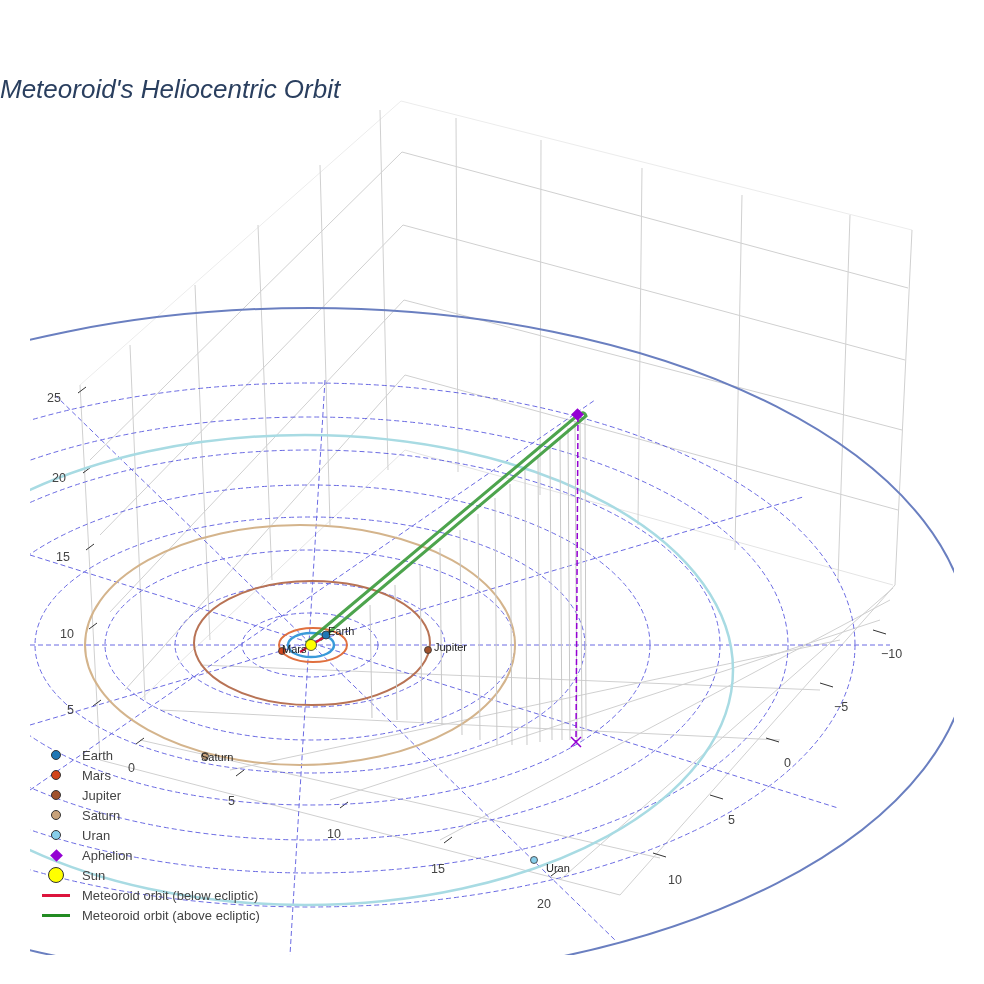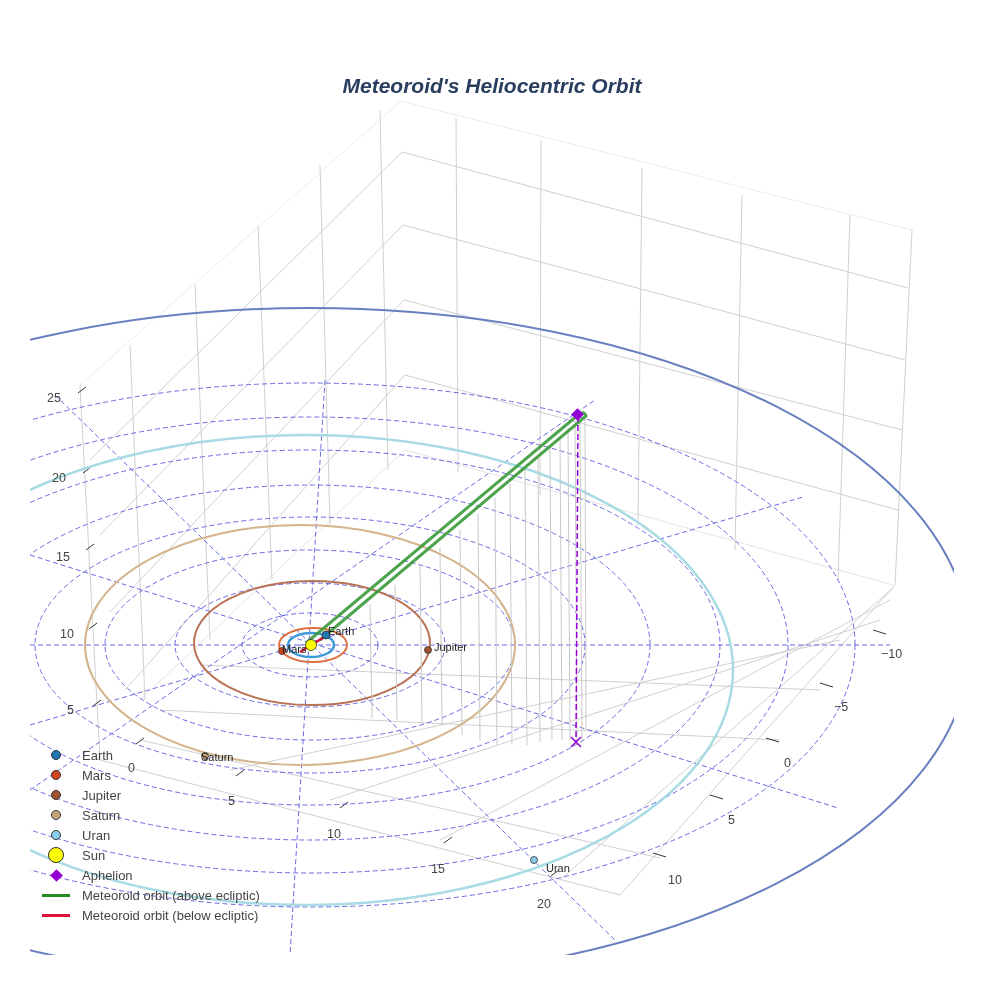--- a/index.html
+++ b/index.html
@@ -1,19 +1,19 @@
 <!DOCTYPE html>
 <html><head>
 <meta charset="utf-8">
 <style>
   html, body { margin: 0; padding: 0; background: #ffffff; }
   body { width: 984px; height: 984px; position: relative; overflow: hidden;
          font-family: "Liberation Sans", sans-serif; color: #444; }
-  #chart-title { position: absolute; left: 0; right: 0; top: 74px; text-align: center;
-         font-size: 21px; font-style: italic; color: #2a3f5f; font-weight: bold; }
+  #chart-title { position: absolute; left: 0; right: 0; top: 74px; text-align: left;
+         font-size: 26px; font-style: italic; color: #2a3f5f; }
   #scene { position: absolute; left: 0; top: 0; }
   .tick-label { font-family: "Liberation Sans", sans-serif; font-size: 12.5px; fill: #444; }
   .planet-label { font-family: "Liberation Sans", sans-serif; font-size: 11px; fill: #222; }
   #legend { position: absolute; left: 38px; top: 745px; }
   .legend-item { display: flex; align-items: center; height: 20px; font-size: 13px; color: #444; cursor: pointer; }
   .legend-swatch { width: 36px; height: 20px; display: flex; align-items: center; justify-content: center; }
   .legend-label { margin-left: 8px; }
   .dot { width: 8px; height: 8px; border-radius: 50%; border: 1px solid #333; }
   .sun-dot { width: 14px; height: 14px; border-radius: 50%; border: 1px solid #333; }
   .diamond { width: 9px; height: 9px; transform: rotate(45deg); }
@@ -207,35 +207,35 @@
     <span class="legend-label">Saturn</span>
   </div>
   <div class="legend-item">
     <span class="legend-swatch">
         <span class="dot" style="background:#87ceeb"></span>
       </span>
     <span class="legend-label">Uran</span>
   </div>
   <div class="legend-item">
     <span class="legend-swatch">
+        <span class="diamond" style="background:#9400d3"></span>
+      </span>
+    <span class="legend-label">Aphelion</span>
+  </div>
+  <div class="legend-item">
+    <span class="legend-swatch">
         <span class="sun-dot" style="background:#ffff00"></span>
       </span>
     <span class="legend-label">Sun</span>
   </div>
   <div class="legend-item">
     <span class="legend-swatch">
-        <span class="diamond" style="background:#9400d3"></span>
-      </span>
-    <span class="legend-label">Aphelion</span>
+        <span class="line-swatch" style="background:#dc143c"></span>
+      </span>
+    <span class="legend-label">Meteoroid orbit (below ecliptic)</span>
   </div>
   <div class="legend-item">
     <span class="legend-swatch">
         <span class="line-swatch" style="background:#228b22"></span>
       </span>
     <span class="legend-label">Meteoroid orbit (above ecliptic)</span>
   </div>
-  <div class="legend-item">
-    <span class="legend-swatch">
-        <span class="line-swatch" style="background:#dc143c"></span>
-      </span>
-    <span class="legend-label">Meteoroid orbit (below ecliptic)</span>
-  </div>
 </div>
 
 </body></html>

